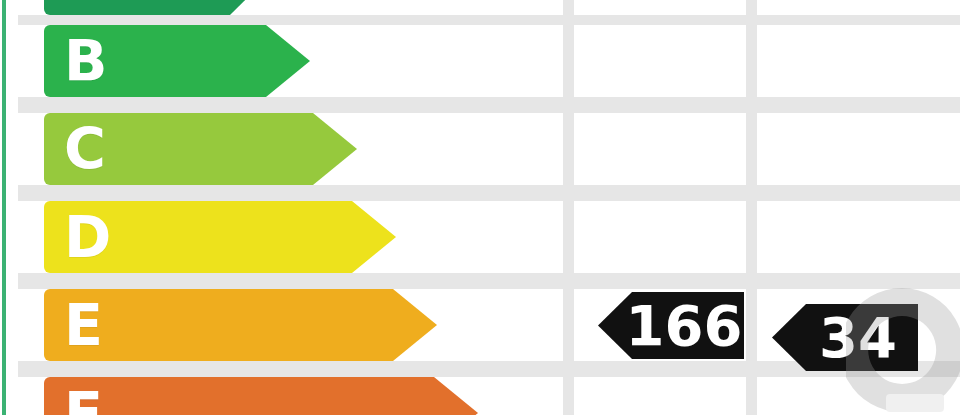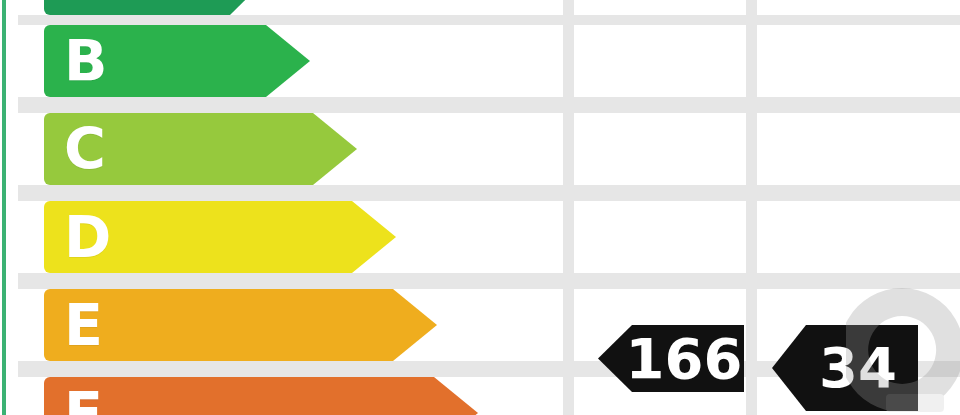--- a/index.html
+++ b/index.html
@@ -71,21 +71,20 @@
     text-shadow: 0 1px 0 rgba(0,0,0,0.06);
   }
 
   
   .badge {
     position: absolute;
     background: #111111;
     display: flex;
     align-items: center;
     justify-content: center;
-    margin-top: 33px;
   }
   .badge-text {
     color: #ffffff;
     font-family: "DejaVu Sans", sans-serif;
     font-weight: bold;
     font-size: 56px;
     line-height: 1;
     padding-left: 26px;
     white-space: nowrap;
   }
@@ -141,21 +140,21 @@
       </div>
       <div class="bar" style="left: 44px; top: 377px; width: 434px; height: 72px; background: rgb(226, 112, 44); clip-path: polygon(0% 0%, 89.862% 0%, 100% 50%, 89.862% 100%, 0% 100%);">
         <span class="bar-letter">F</span>
       </div>
     </div>
 
   <div id="badges-layer">
       <div class="badge" style="left: 598px; top: 292px; width: 146px; height: 67px; clip-path: polygon(0% 50%, 23.288% 0%, 100% 0%, 100% 100%, 23.288% 100%);">
         <span class="badge-text">166</span>
       </div>
-      <div class="badge" style="left: 772px; top: 292px; width: 146px; height: 86px; clip-path: polygon(0% 50%, 23.288% 0%, 100% 0%, 100% 100%, 23.288% 100%);">
+      <div class="badge" style="left: 772px; top: 304px; width: 146px; height: 67px; clip-path: polygon(0% 50%, 23.288% 0%, 100% 0%, 100% 100%, 23.288% 100%);">
         <span class="badge-text">34</span>
       </div>
     </div>
 
   <svg class="watermark" width="120" height="135" viewBox="0 0 120 135" style="left:846px; top:282px;">
     <path d="M56 6 a62 62 0 1 1 -0.5 0 z M56 34 a34 34 0 1 0 0.3 0 z" fill="#9a9a9a"></path>
     <rect x="40" y="112" width="58" height="18" rx="4" fill="#cfcfcf"></rect>
   </svg>
 
   <div class="col-sep" style="left:563px; width:11px;"></div>

